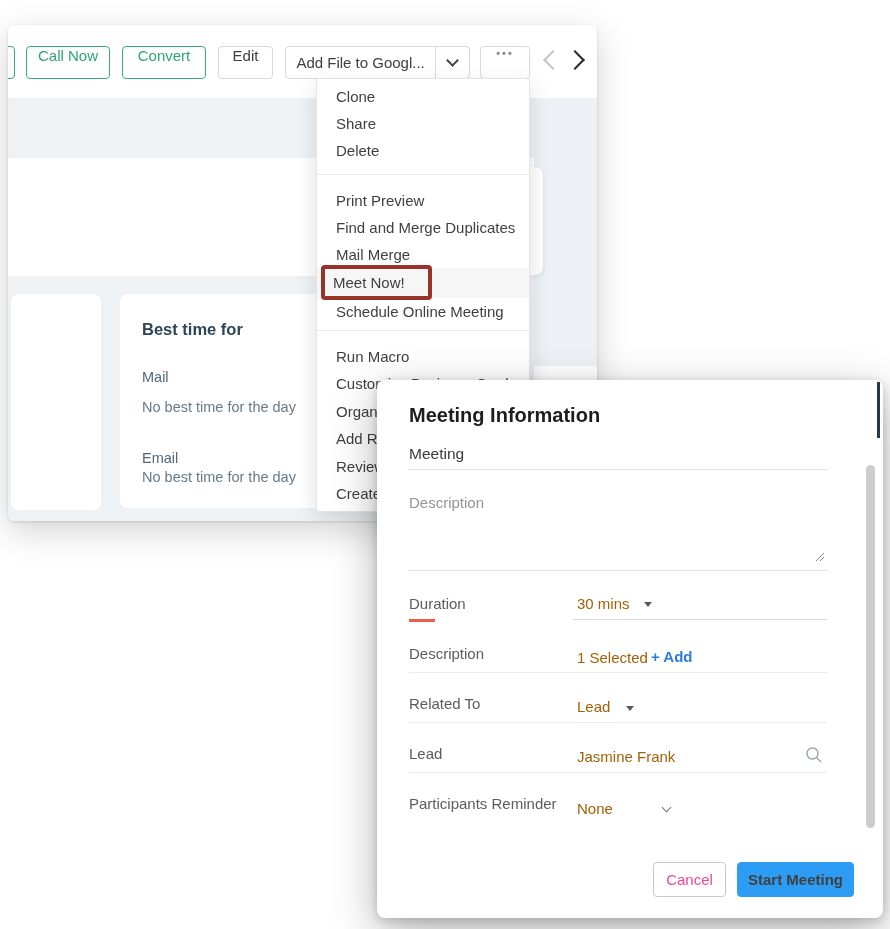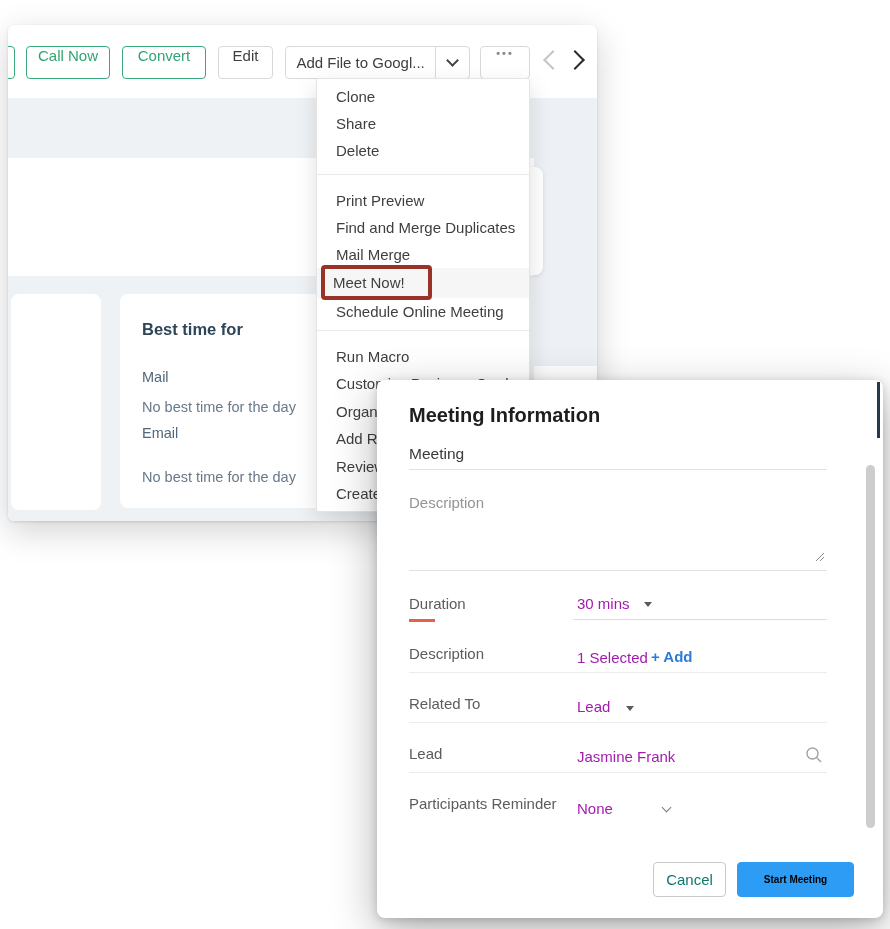--- a/index.html
+++ b/index.html
@@ -66,30 +66,30 @@
     font-family:"Liberation Sans", sans-serif; font-size:15.5px; color:#3a3a3a; background:transparent;
   }
   .desc-area {
     position:absolute; left:32px; top:102px; width:418px; height:89px;
     border:none; border-bottom:1px solid #e0e0e0; outline:none; resize:none;
     font-family:"Liberation Sans", sans-serif; font-size:15px; color:#3a3a3a; background:transparent; padding-top:12px;
   }
   .desc-area::placeholder { color:#949494; opacity:1; }
   .resize-glyph { position:absolute; left:436px; top:170px; }
   .f-label { position:absolute; left:32px; font-size:15px; color:#5c5c5c; }
-  .f-value { position:absolute; font-size:15px; color:#a21caf; }
+  .f-value { position:absolute; font-size:15px; color:#a16207; }
   .active-underline { position:absolute; left:32px; top:239px; width:26px; height:3px; background:#e8604c; }
   .sel-border { position:absolute; border-bottom:1px solid #dcdcdc; }
   .row-border { position:absolute; left:32px; width:418px; border-bottom:1px solid #ececec; }
   .caret-down { display:inline-block; width:0; height:0; border-left:4.5px solid transparent; border-right:4.5px solid transparent; border-top:5.5px solid #5a5a5a; }
   .thin-chev { display:inline-block; width:7px; height:7px; border-right:1.6px solid #777; border-bottom:1.6px solid #777; transform:rotate(45deg); }
   .add-link { position:absolute; font-size:15px; color:#2b7cd8; cursor:pointer; font-weight:bold; }
   .modal-btn { position:absolute; top:482px; height:35px; border-radius:4px; font-size:15px; display:flex; align-items:center; justify-content:center; cursor:pointer; }
-  .btn-cancel { left:276px; width:73px; background:#fff; border:1px solid #c9c9c9; color:#0f766e; }
-  .btn-start { left:360px; width:117px; background:#2d9cf4; border:1px solid #2d9cf4; color:#000000; font-weight:bold; font-size:10px; }
+  .btn-cancel { left:276px; width:73px; background:#fff; border:1px solid #c9c9c9; color:#ec4899; }
+  .btn-start { left:360px; width:117px; background:#2d9cf4; border:1px solid #2d9cf4; color:#404040; font-weight:bold; font-size:15px; }
   .scroll-thumb { position:absolute; left:489px; top:85px; width:9px; height:363px; background:#cdcdcd; border-radius:5px; }
   .dark-edge { position:absolute; left:500px; top:2px; width:3px; height:56px; background:#26384a; }
 </style>
 </head>
 <body>
 
 <div class="page">
 
   <div class="window">
 
@@ -120,21 +120,21 @@
     <div class="gray-band"></div>
     <div class="right-col"></div>
     <div class="content-bg"></div>
     <div class="notch-card"></div>
 
     <div class="card left-card"></div>
     <div class="card best-card">
       <div class="best-title">Best time for</div>
       <div class="bt-label" style="top:75px;">Mail</div>
       <div class="bt-value" style="top:105px;">No best time for the day</div>
-      <div class="bt-label" style="top:131px;">Email</div>
+      <div class="bt-label" style="top:156px;">Email</div>
       <div class="bt-value" style="top:175px;">No best time for the day</div>
     </div>
 
     <div class="dropdown">
       <div class="dd-item" style="top:4px;">Clone</div>
       <div class="dd-item" style="top:31px;">Share</div>
       <div class="dd-item" style="top:58px;">Delete</div>
       <div class="dd-div" style="top:95px;"></div>
       <div class="dd-item" style="top:135px;">Find and Merge Duplicates</div>
       <div class="dd-item" style="top:108px;">Print Preview</div>

